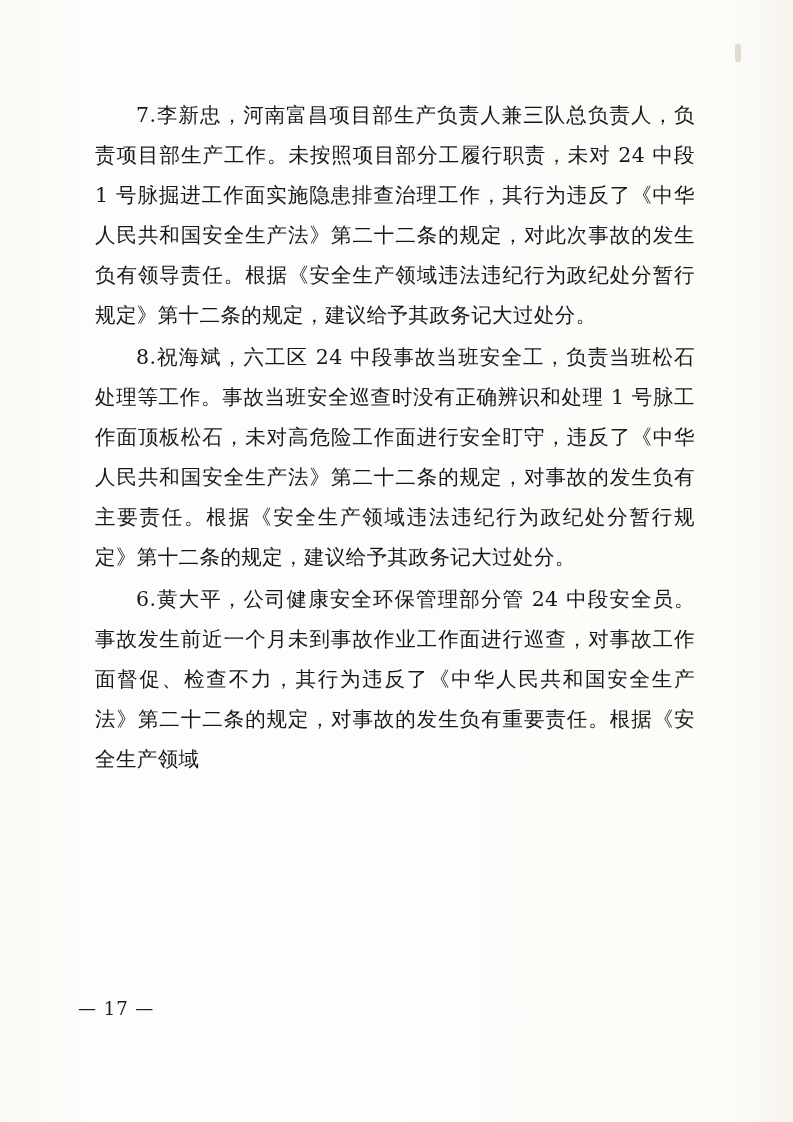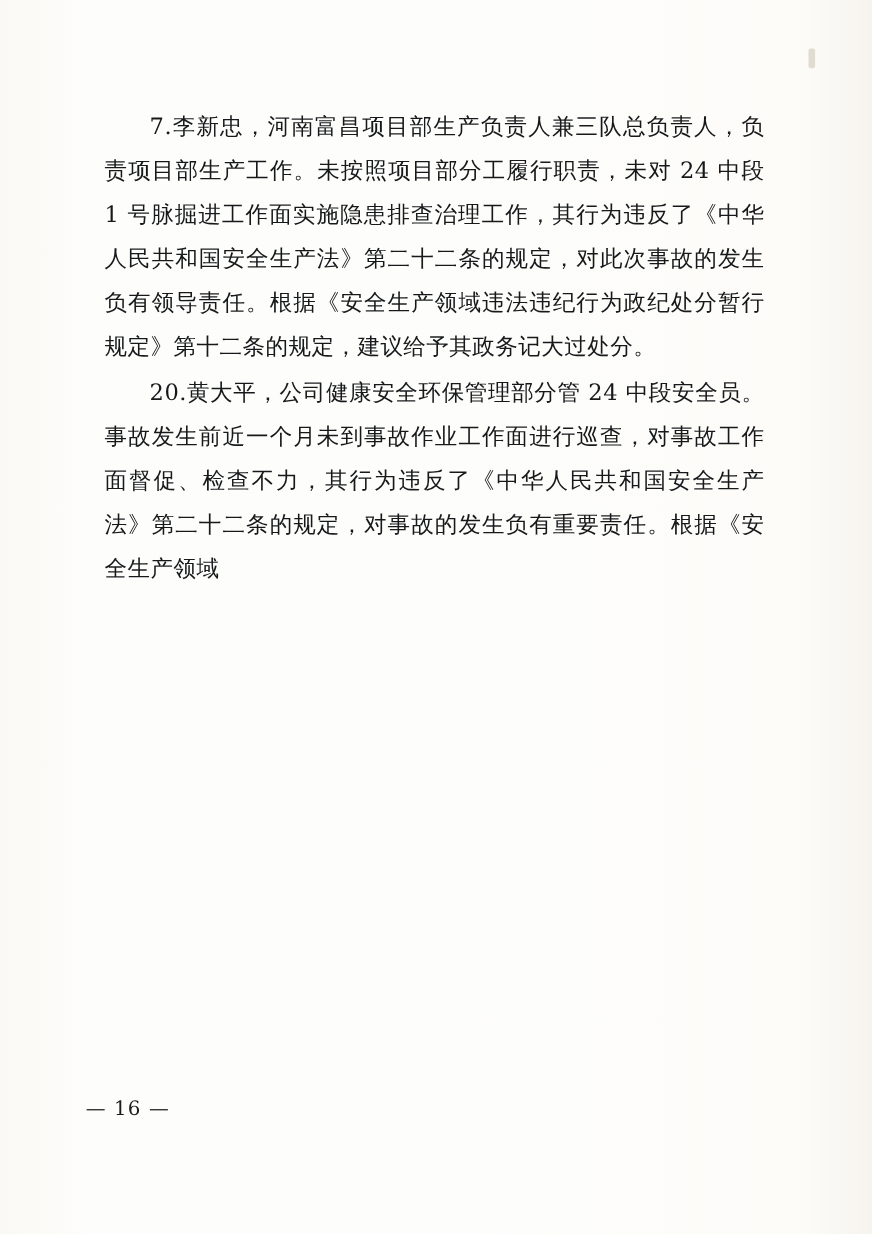--- a/index.html
+++ b/index.html
@@ -64,17 +64,18 @@
 </style>
 </head>
 <body>
 
 <div class="page">
   <div class="paper-tint"></div>
   <div class="edge-mark"></div>
 
   <div class="content">
     <p class="para">7.李新忠，河南富昌项目部生产负责人兼三队总负责人，负责项目部生产工作。未按照项目部分工履行职责，未对 24 中段 1 号脉掘进工作面实施隐患排查治理工作，其行为违反了《中华人民共和国安全生产法》第二十二条的规定，对此次事故的发生负有领导责任。根据《安全生产领域违法违纪行为政纪处分暂行规定》第十二条的规定，建议给予其政务记大过处分。</p>
-    <p class="para">20.黄大平，公司健康安全环保管理部分管 24 中段安全员。事故发生前近一个月未到事故作业工作面进行巡查，对事故工作面督促、检查不力，其行为违反了《中华人民共和国安全生产法》第二十二条的规定，对事故的发生负有重要责任。根据《安全生产领域</p>
+    <p class="para">8.祝海斌，六工区 24 中段事故当班安全工，负责当班松石处理等工作。事故当班安全巡查时没有正确辨识和处理 1 号脉工作面顶板松石，未对高危险工作面进行安全盯守，违反了《中华人民共和国安全生产法》第二十二条的规定，对事故的发生负有主要责任。根据《安全生产领域违法违纪行为政纪处分暂行规定》第十二条的规定，建议给予其政务记大过处分。</p>
+    <p class="para">6.黄大平，公司健康安全环保管理部分管 24 中段安全员。事故发生前近一个月未到事故作业工作面进行巡查，对事故工作面督促、检查不力，其行为违反了《中华人民共和国安全生产法》第二十二条的规定，对事故的发生负有重要责任。根据《安全生产领域</p>
   </div>
 
-  <div class="page-number">— 16 —</div>
+  <div class="page-number">— 17 —</div>
 </div>
 
 </body></html>

